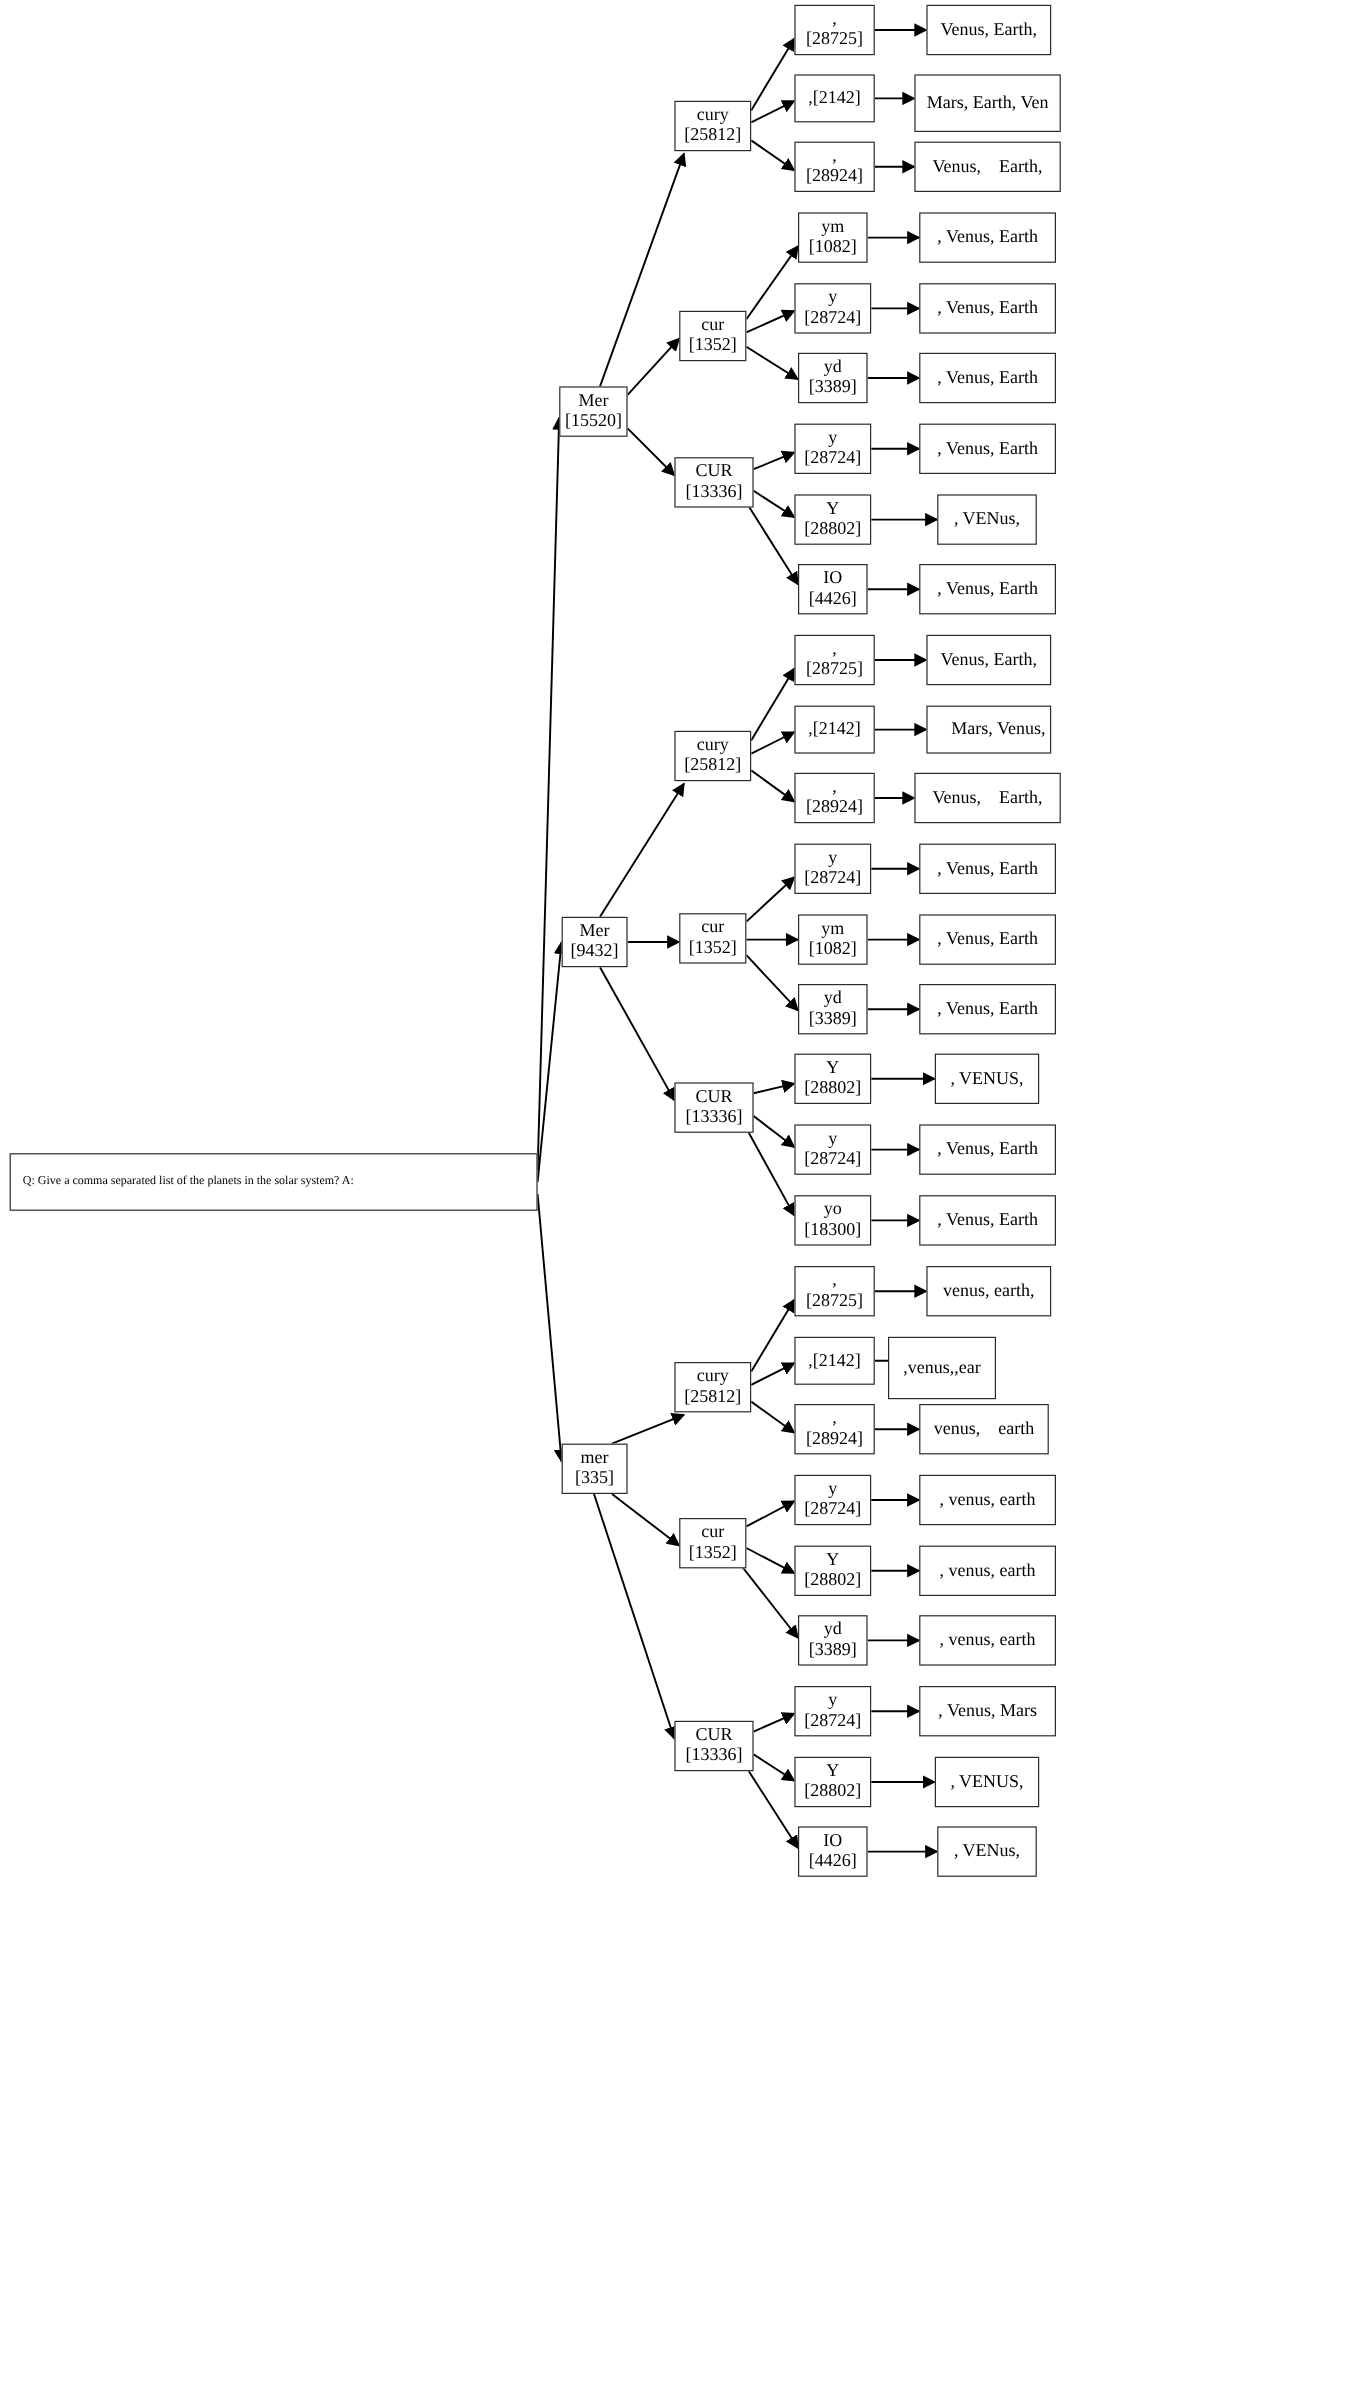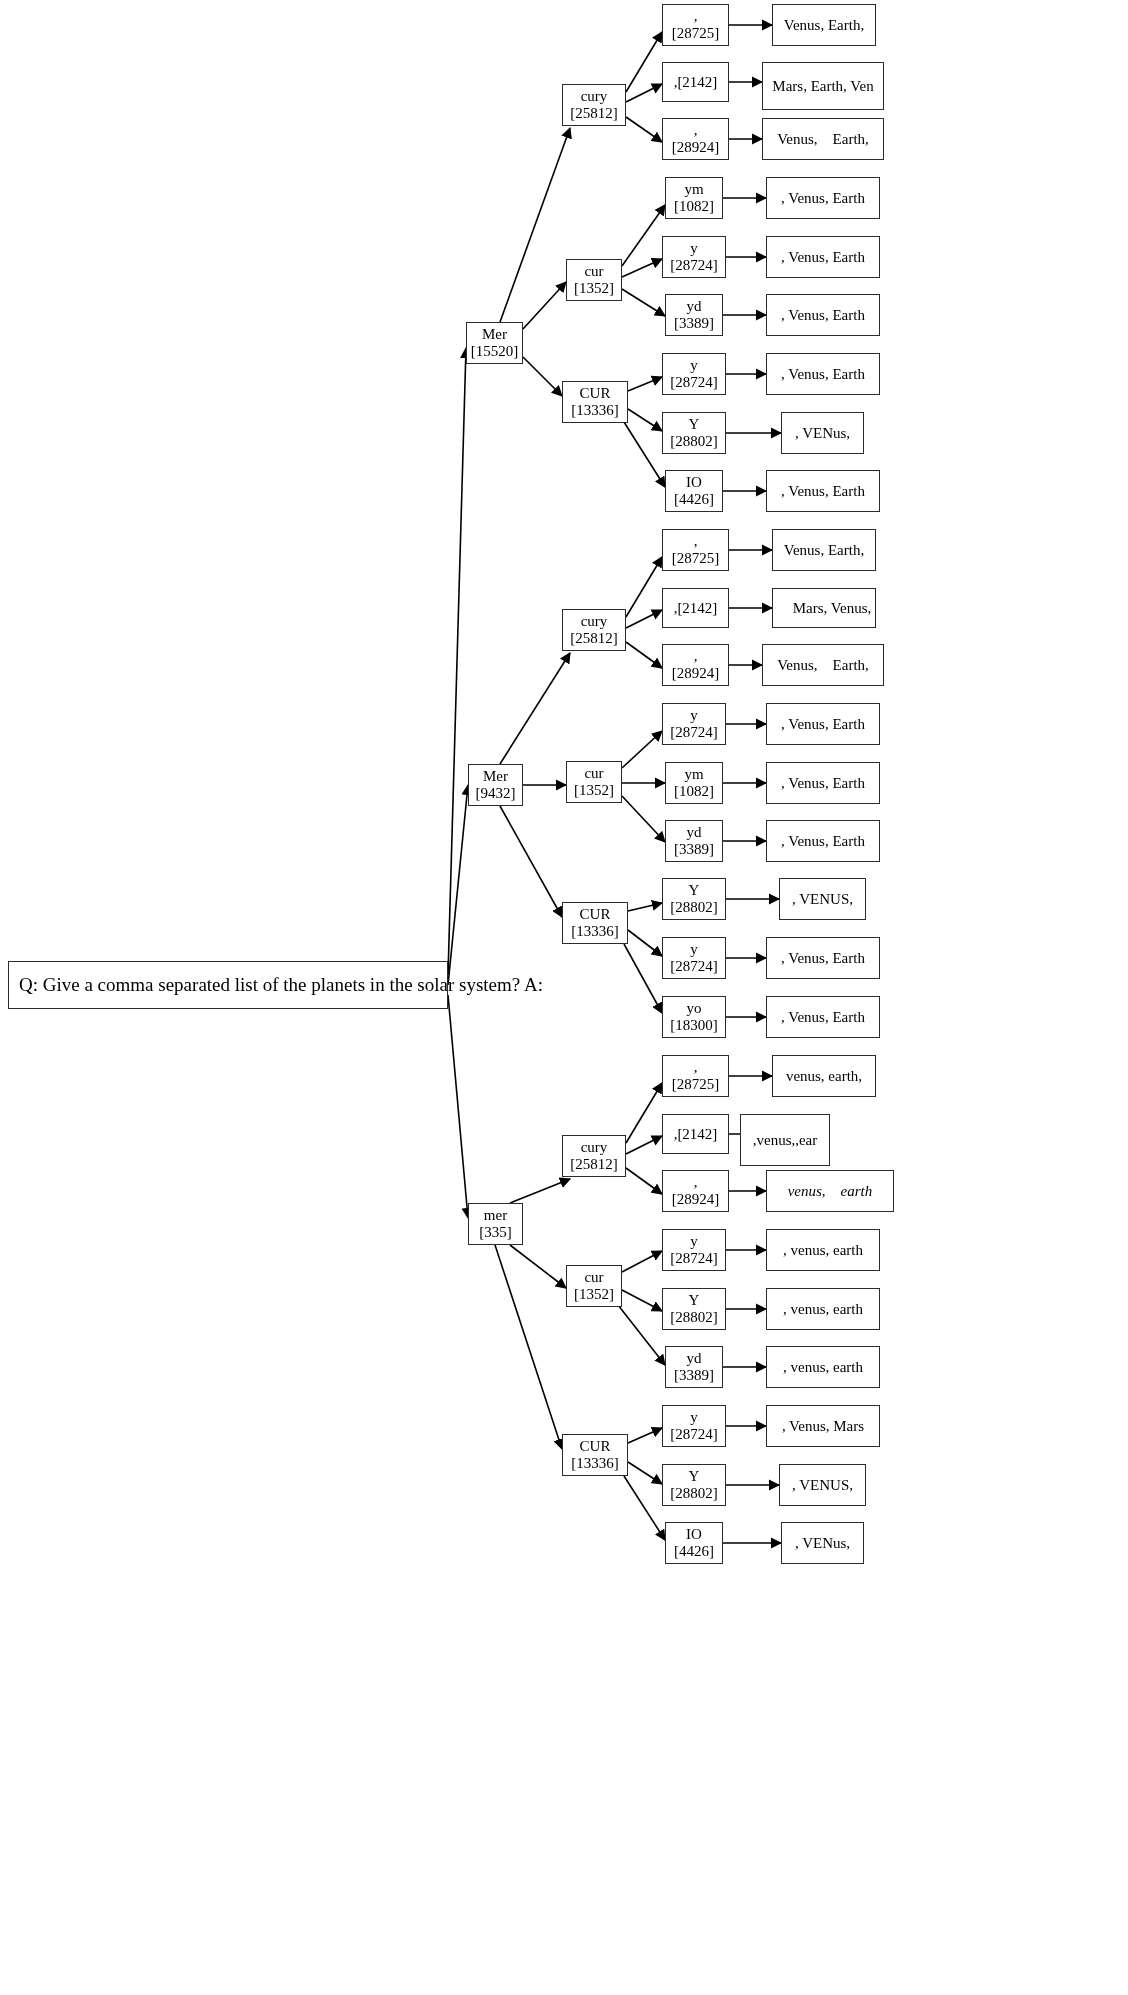--- a/index.html
+++ b/index.html
@@ -38,21 +38,21 @@
     font-size: 15px;
     line-height: 1.12;
     color: #000000;
     white-space: pre;
     z-index: 2;
   }
   .node .l1 { display: block; }
   .node .l2 { display: block; }
   .node.single { justify-content: center; }
   .node.root {
-    font-size: 19px;
+    font-size: 10px;
     text-align: left;
     align-items: flex-start;
     padding-left: 10px;
     justify-content: center;
   }
 </style>
 </head>
 <body>
 
 <div id="stage">
@@ -185,21 +185,21 @@
       <div class="node single" style="left: 772px; top: 588px; width: 104px; height: 40px; padding-left: 16px;"><span>Mars, Venus,</span></div>
       <div class="node single" style="left: 762px; top: 644px; width: 122px; height: 42px;"><span>Venus,    Earth,</span></div>
       <div class="node single" style="left: 766px; top: 703px; width: 114px; height: 42px;"><span>, Venus, Earth</span></div>
       <div class="node single" style="left: 766px; top: 762px; width: 114px; height: 42px;"><span>, Venus, Earth</span></div>
       <div class="node single" style="left: 766px; top: 820px; width: 114px; height: 42px;"><span>, Venus, Earth</span></div>
       <div class="node single" style="left: 779px; top: 878px; width: 87px; height: 42px;"><span>, VENUS,</span></div>
       <div class="node single" style="left: 766px; top: 937px; width: 114px; height: 42px;"><span>, Venus, Earth</span></div>
       <div class="node single" style="left: 766px; top: 996px; width: 114px; height: 42px;"><span>, Venus, Earth</span></div>
       <div class="node single" style="left: 772px; top: 1055px; width: 104px; height: 42px;"><span>venus, earth,</span></div>
       <div class="node single" style="left: 740px; top: 1114px; width: 90px; height: 52px; font-family: Liberation Serif, serif;"><span>,venus,,ear</span></div>
-      <div class="node single" style="left: 766px; top: 1170px; width: 128px; height: 42px; font-style: italic;"><span>venus,    earth</span></div>
+      <div class="node single" style="left: 766px; top: 1170px; width: 108px; height: 42px;"><span>venus,    earth</span></div>
       <div class="node single" style="left: 766px; top: 1229px; width: 114px; height: 42px;"><span>, venus, earth</span></div>
       <div class="node single" style="left: 766px; top: 1288px; width: 114px; height: 42px;"><span>, venus, earth</span></div>
       <div class="node single" style="left: 766px; top: 1346px; width: 114px; height: 42px;"><span>, venus, earth</span></div>
       <div class="node single" style="left: 766px; top: 1405px; width: 114px; height: 42px;"><span>, Venus, Mars</span></div>
       <div class="node single" style="left: 779px; top: 1464px; width: 87px; height: 42px;"><span>, VENUS,</span></div>
       <div class="node single" style="left: 781px; top: 1522px; width: 83px; height: 42px;"><span>, VENus,</span></div>
     </div>
 </div>
 
 </body></html>

